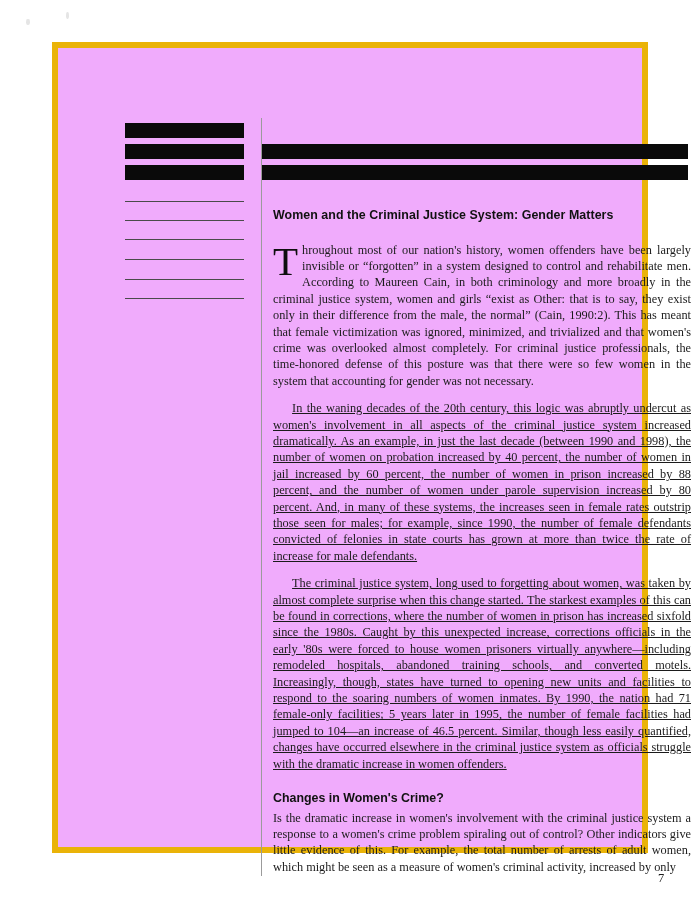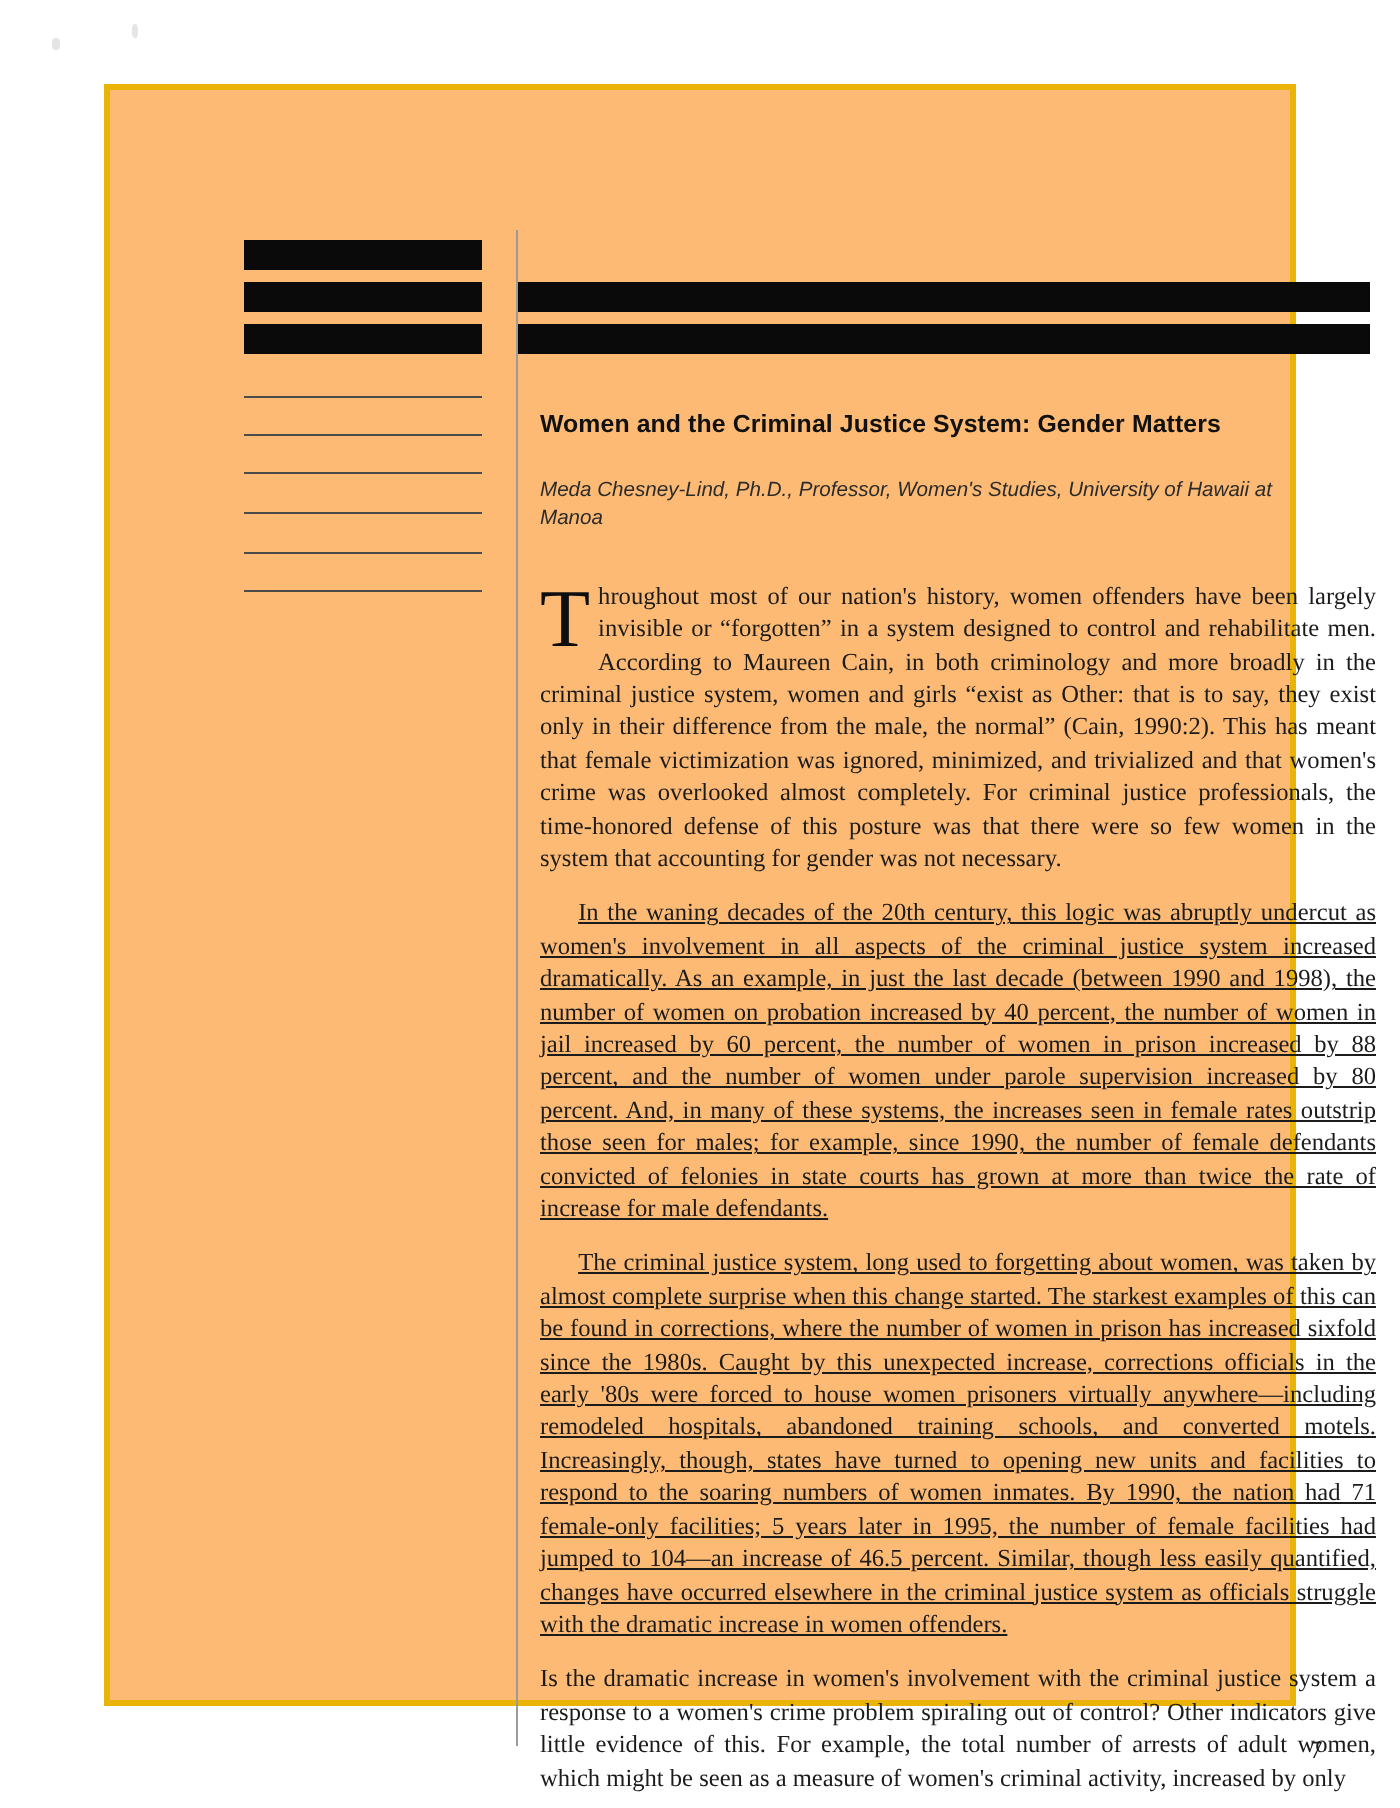--- a/index.html
+++ b/index.html
@@ -23,22 +23,22 @@
     inset: 0;
     background: #ffffff;
   }
 
   #page-sheet {
     position: absolute;
     left: 52px;
     top: 42px;
     width: 596px;
     height: 811px;
-    background: #fdba74;
-    border: 3px solid #eab308;
+    background: #f0abfc;
+    border: 6px solid #eab308;
     box-sizing: border-box;
   }
 
   
   .speck {
     position: absolute;
     background: #cfcfcf;
     border-radius: 40%;
     opacity: .55;
   }
@@ -181,28 +181,28 @@
     <div class="rule-thin" id="rule-4"></div>
     <div class="rule-thin" id="rule-5"></div>
     <div class="rule-thin" id="rule-6"></div>
 
     <div id="column-divider"></div>
 
     <div id="article-column">
 
       <h1 id="article-title">Women and the Criminal Justice System: Gender Matters</h1>
 
-      <p id="article-byline">Meda Chesney-Lind, Ph.D., Professor, Women's Studies, University of Hawaii at Manoa</p>
 
       <p class="body-para" id="para-opening"><span class="dropcap">T</span><span>hroughout most of our nation's history, women offenders have been largely invisible or “forgotten” in a system designed to control and rehabilitate men. According to Maureen Cain, in both criminology and more broadly in the criminal justice system, women and girls “exist as Other: that is to say, they exist only in their difference from the male, the normal” (Cain, 1990:2). This has meant that female victimization was ignored, minimized, and trivialized and that women's crime was overlooked almost completely. For criminal justice professionals, the time-honored defense of this posture was that there were so few women in the system that accounting for gender was not necessary.</span></p>
 
       <p class="body-para indented">In the waning decades of the 20th century, this logic was abruptly undercut as women's involvement in all aspects of the criminal justice system increased dramatically. As an example, in just the last decade (between 1990 and 1998), the number of women on probation increased by 40 percent, the number of women in jail increased by 60 percent, the number of women in prison increased by 88 percent, and the number of women under parole supervision increased by 80 percent. And, in many of these systems, the increases seen in female rates outstrip those seen for males; for example, since 1990, the number of female defendants convicted of felonies in state courts has grown at more than twice the rate of increase for male defendants.</p>
 
       <p class="body-para indented">The criminal justice system, long used to forgetting about women, was taken by almost complete surprise when this change started. The starkest examples of this can be found in corrections, where the number of women in prison has increased sixfold since the 1980s. Caught by this unexpected increase, corrections officials in the early '80s were forced to house women prisoners virtually anywhere—including remodeled hospitals, abandoned training schools, and converted motels. Increasingly, though, states have turned to opening new units and facilities to respond to the soaring numbers of women inmates. By 1990, the nation had 71 female-only facilities; 5 years later in 1995, the number of female facilities had jumped to 104—an increase of 46.5 percent. Similar, though less easily quantified, changes have occurred elsewhere in the criminal justice system as officials struggle with the dramatic increase in women offenders.</p>
 
+      <h2 id="section-heading">Changes in Women's Crime?</h2>
 
       <p class="body-para">Is the dramatic increase in women's involvement with the criminal justice system a response to a women's crime problem spiraling out of control? Other indicators give little evidence of this. For example, the total number of arrests of adult women, which might be seen as a measure of women's criminal activity, increased by only</p>
 
     </div>
 
     <div id="page-folio">7</div>
 
   </div>
 </div>
 

